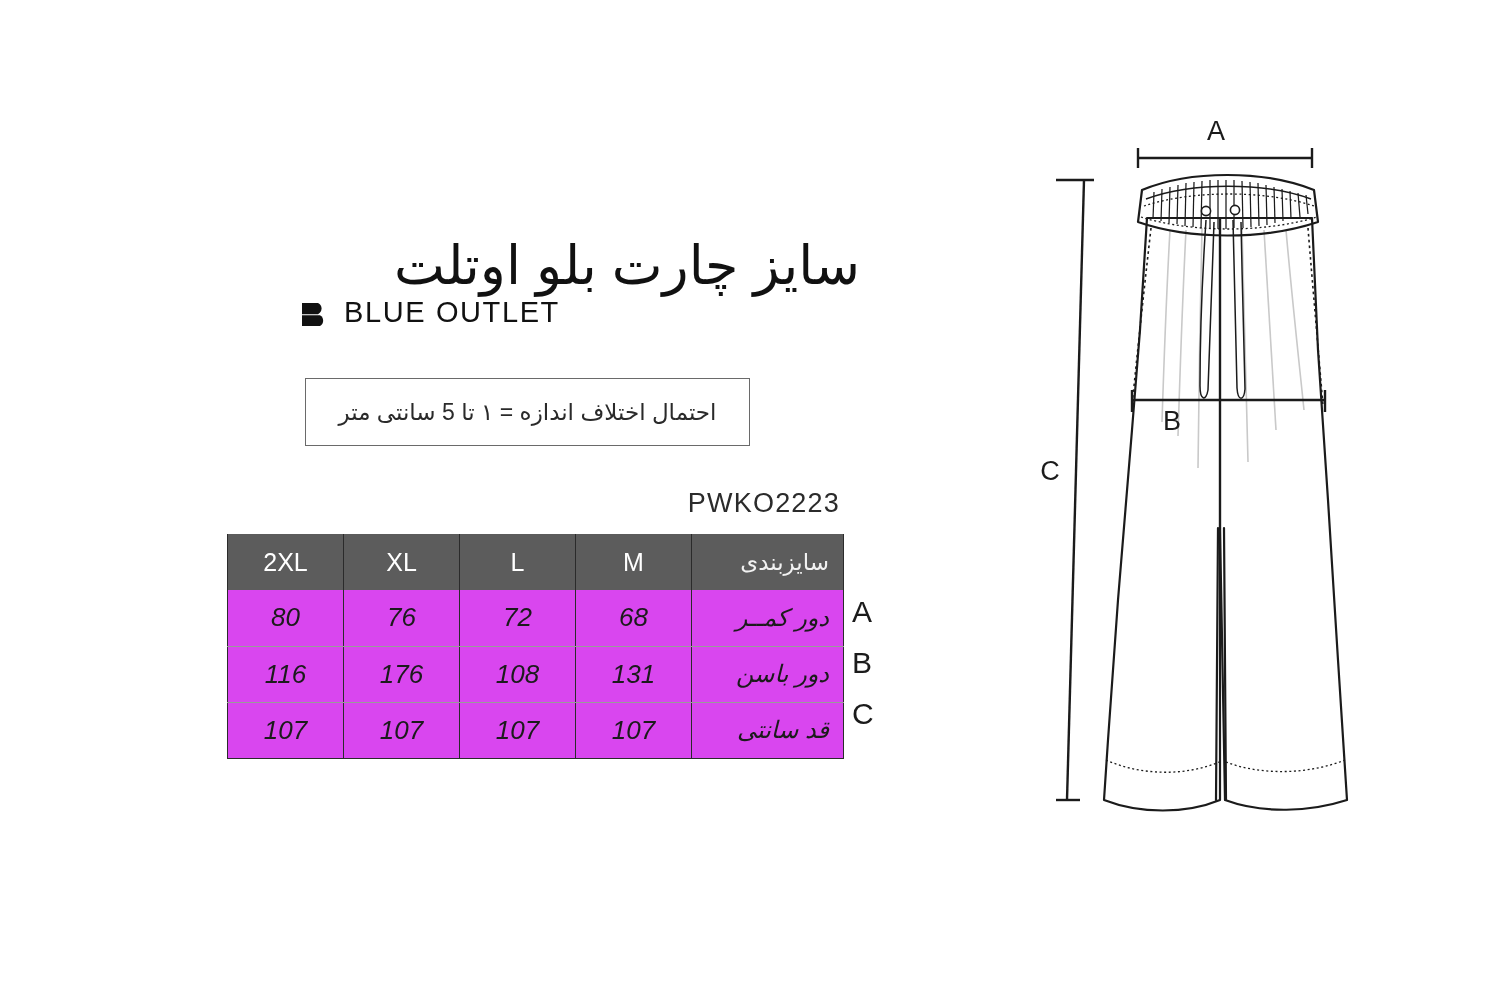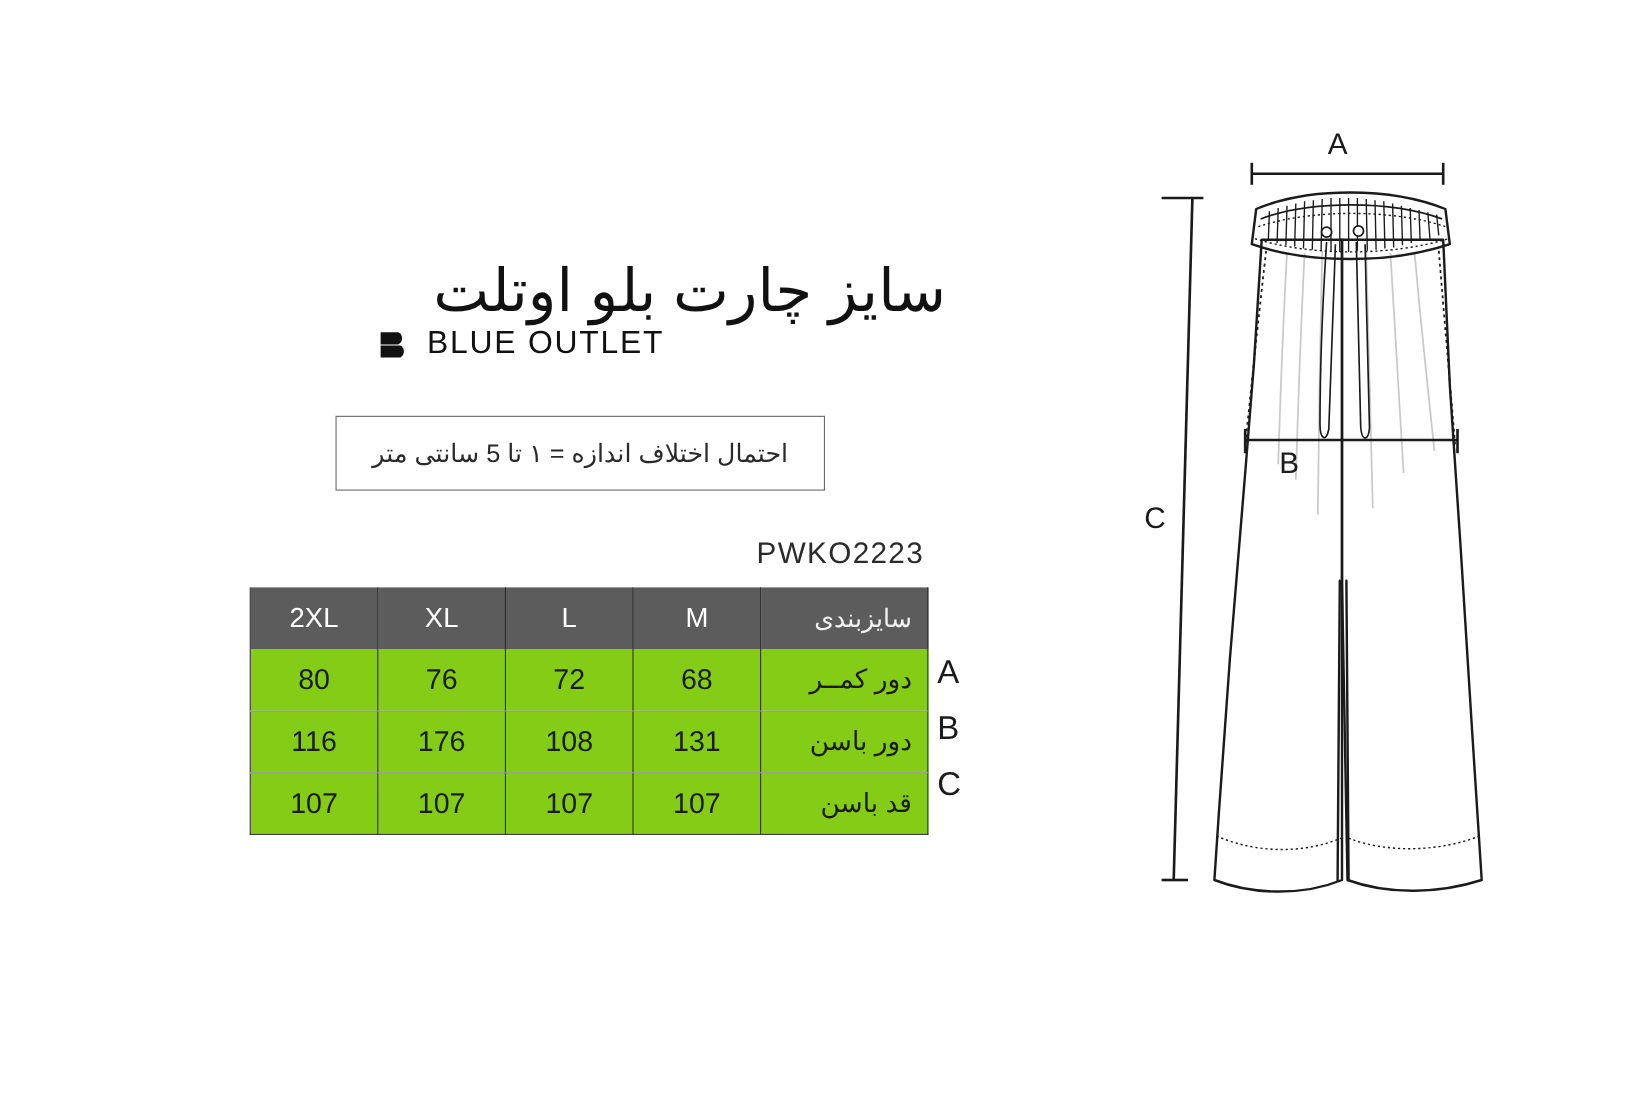--- a/index.html
+++ b/index.html
@@ -44,24 +44,23 @@
     white-space: nowrap;
     margin-top: 44px;
   }
 
   .brand-row {
     position: absolute;
     left: 0;
     top: 296px;
     width: 860px;
     display: flex;
-    align-items: center;
+    align-items: flex-end;
     justify-content: center;
     gap: 14px;
-    padding-left: 44px;
   }
   .brand-mark {
     display: block;
     width: 30px;
     height: 30px;
   }
   .brand-name {
     font-size: 29px;
     letter-spacing: 1.6px;
     font-weight: 400;
@@ -126,28 +125,29 @@
     border-right: 1.4px solid #2b2b2b;
   }
   table.size-table th.label-head {
     direction: rtl;
     text-align: right;
     padding-right: 14px;
     font-size: 23px;
     color: #f2f2f2;
   }
   table.size-table td {
-    background: #84cc16;
+    background: #d946ef;
     color: #1b1b1b;
     font-size: 26px;
     text-align: center;
     border-left: 1.4px solid #2b2b2b;
     border-right: 1.4px solid #2b2b2b;
     border-top: 1.1px solid #9a9a9a;
     border-bottom: 1.1px solid #9a9a9a;
+    font-style: italic;
   }
   table.size-table tr.row-first td { border-top: none; }
   table.size-table tr.row-last td { border-bottom: 1.4px solid #2b2b2b; }
   table.size-table td.row-label {
     direction: rtl;
     text-align: right;
     padding-right: 14px;
     font-size: 24px;
     color: #1b1b1b;
   }
@@ -235,21 +235,21 @@
             <td>176</td>
             <td>108</td>
             <td>131</td>
             <td class="row-label">دور باسن</td>
           </tr>
           <tr class="row-last">
             <td>107</td>
             <td>107</td>
             <td>107</td>
             <td>107</td>
-            <td class="row-label">قد باسن</td>
+            <td class="row-label">قد سانتی</td>
           </tr>
         </tbody>
       </table>
     </div>
 
     <div class="abc-col">
       <span>A</span>
       <span>B</span>
       <span>C</span>
     </div>

